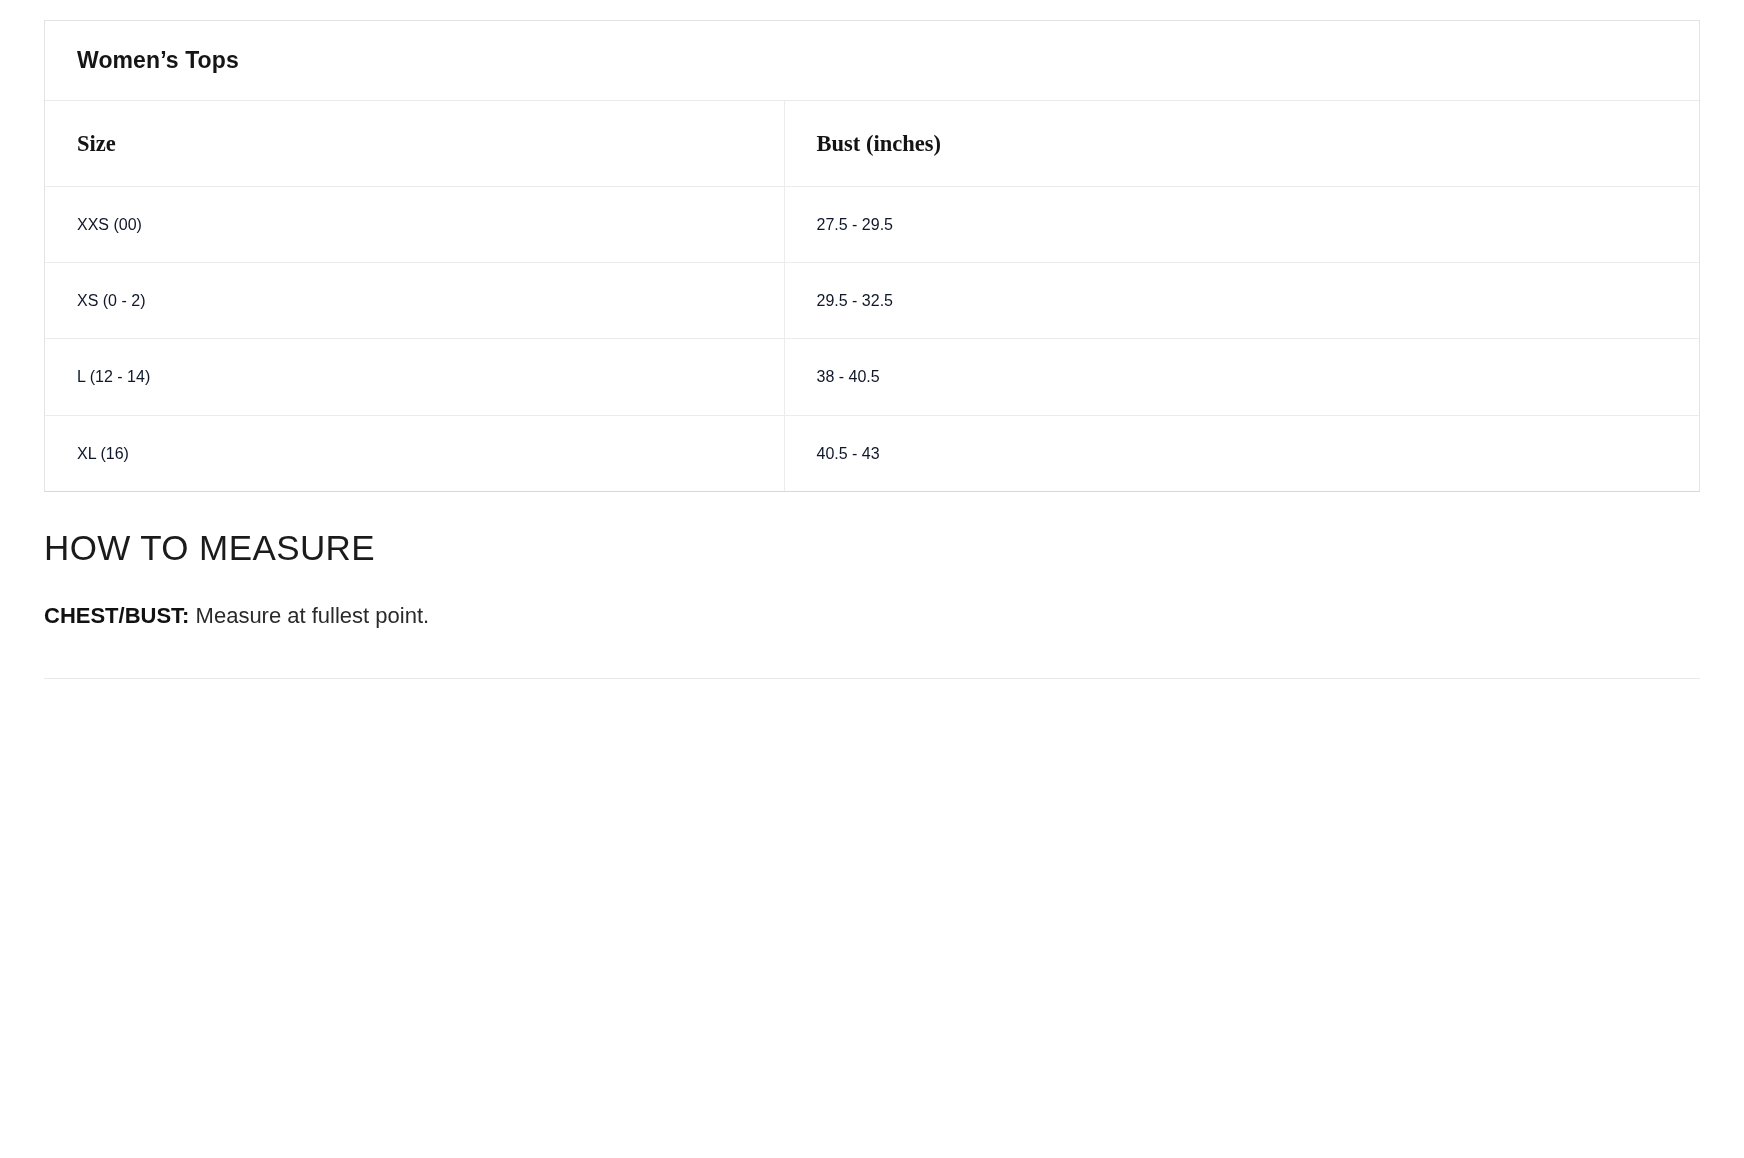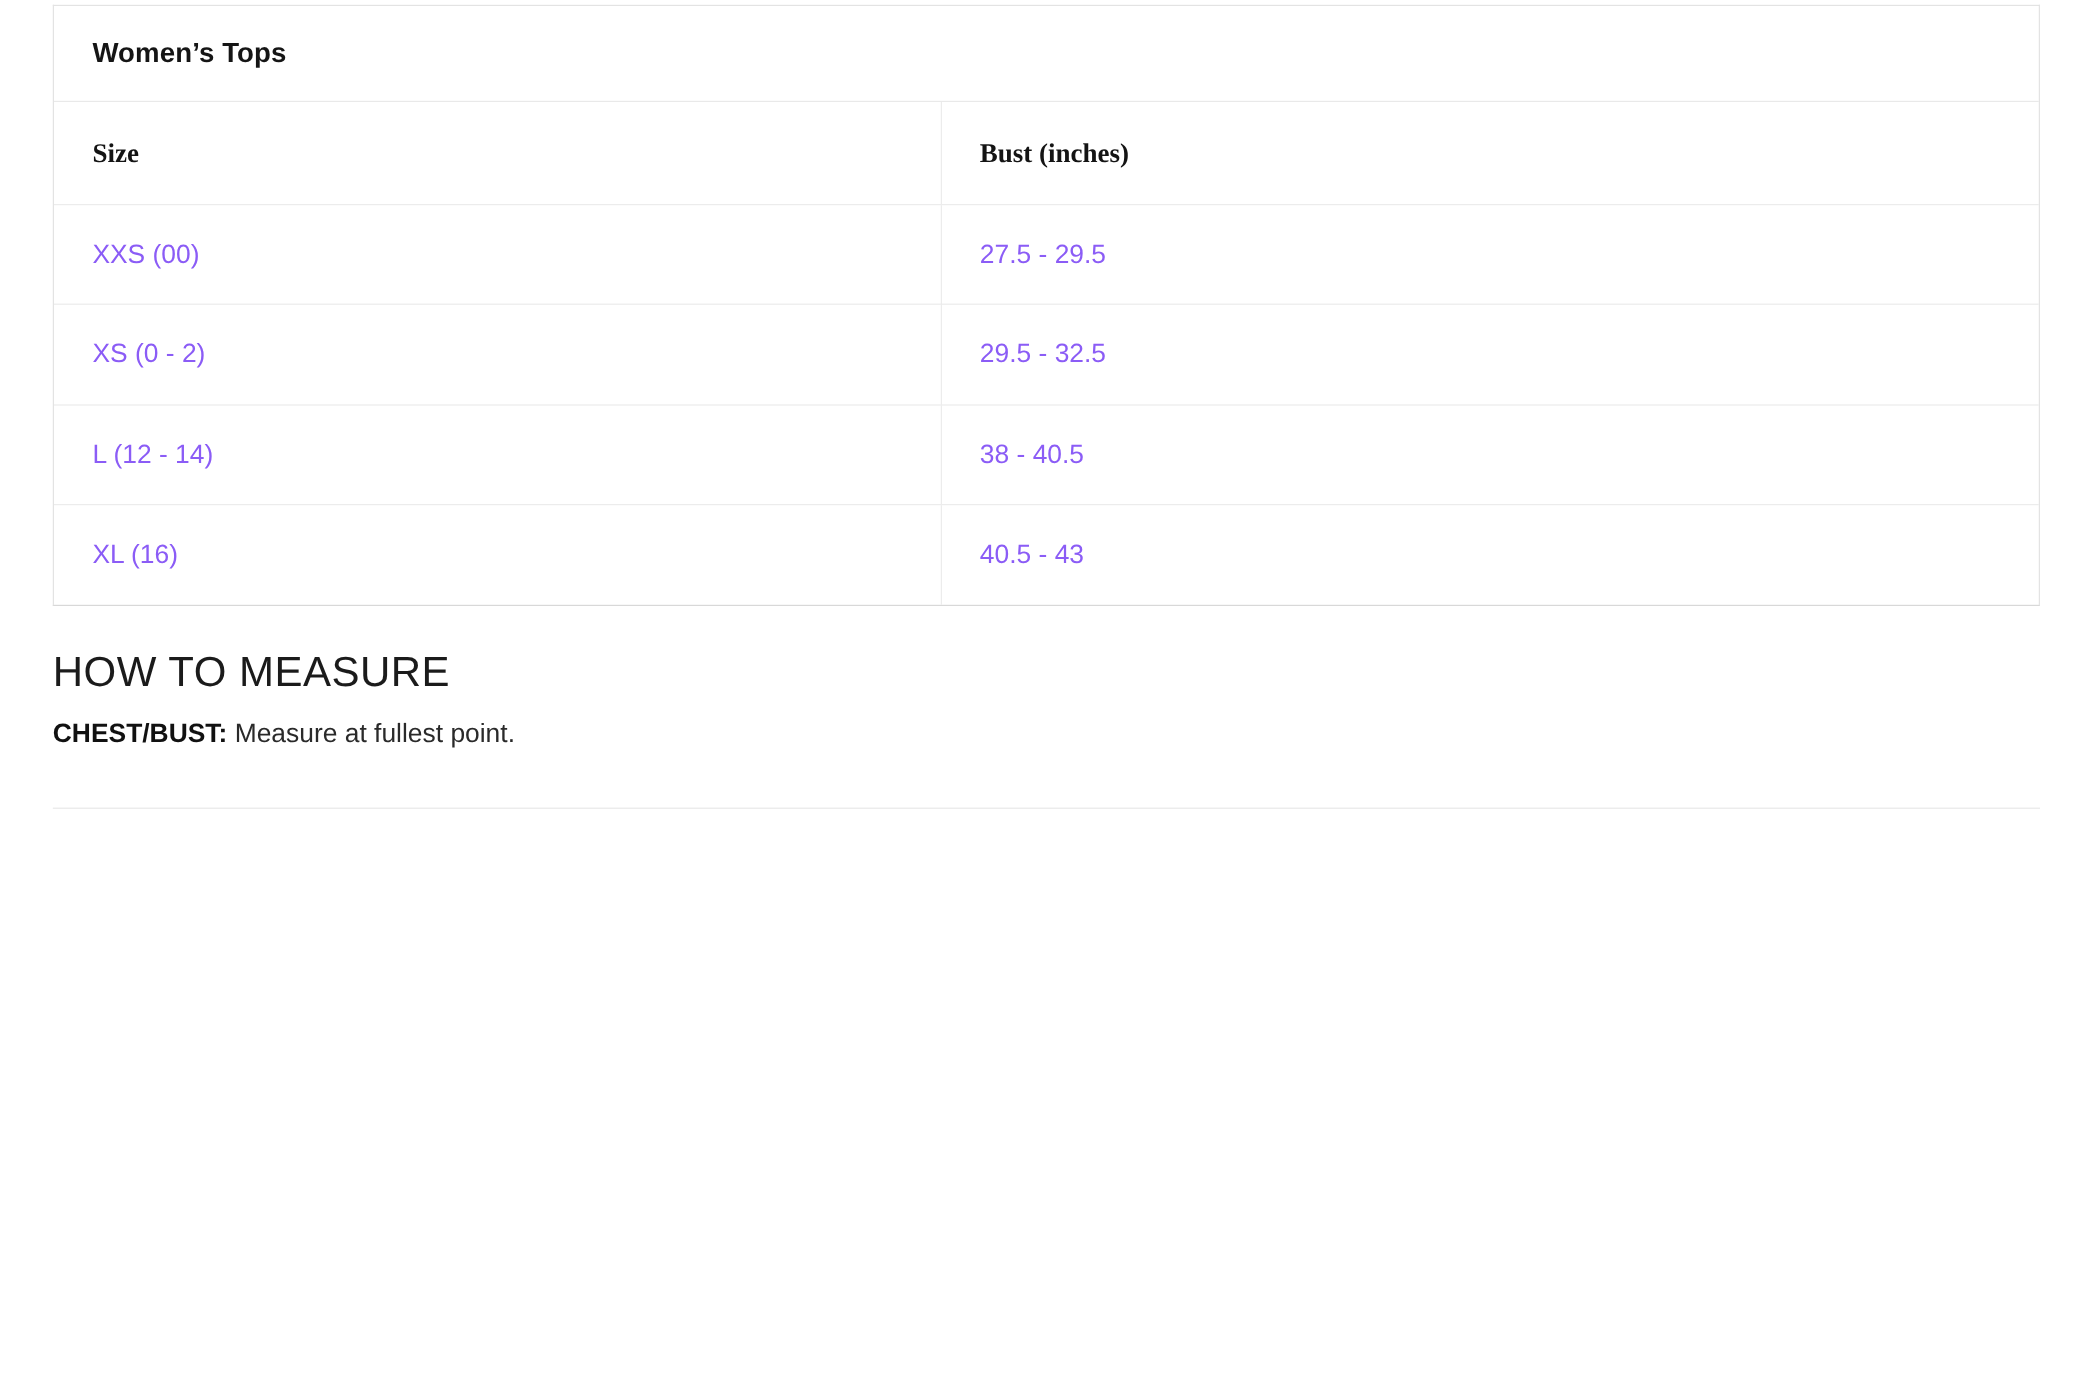--- a/index.html
+++ b/index.html
@@ -10,21 +10,21 @@
   body {
     width: 1744px;
     min-height: 1158px;
     font-family: "Liberation Sans", sans-serif;
     color: #1b1b1b;
     -webkit-font-smoothing: antialiased;
   }
   .page {
     width: 1744px;
     box-sizing: border-box;
-    padding: 4px 0 0 0;
+    padding: 20px 0 0 0;
   }
   .table-wrap {
     margin: 0 44px 0 44px;
     border: 1px solid #e3e3e3;
     border-bottom: 1px solid #d8d8d8;
     box-sizing: border-box;
   }
   .size-table {
     width: 100%;
     border-collapse: collapse;
@@ -37,23 +37,23 @@
     color: #151515;
     padding: 26px 0 26px 32px;
     border-bottom: 1px solid #e9e9e9;
     letter-spacing: 0.1px;
   }
   .size-table th,
   .size-table td {
     text-align: left;
     border-bottom: 1px solid #ececec;
     padding: 28px 0 28px 32px;
-    font-size: 22px;
+    font-size: 16px;
     font-weight: normal;
-    color: #8b5cf6;
+    color: #0f172a;
     line-height: 1.2;
   }
   .size-table th {
     font-weight: bold;
     font-size: 22.5px;
     color: #141414;
     padding-top: 29px;
     padding-bottom: 29px;
     font-family: Liberation Serif, serif;
   }
@@ -69,21 +69,21 @@
   .how-title {
     font-size: 35px;
     font-weight: normal;
     color: #1b1b1b;
     letter-spacing: 0.4px;
     margin: 36px 0 0 44px;
   }
   .measure-line {
     font-size: 22px;
     color: #2a2a2a;
-    margin: 16px 0 0 44px;
+    margin: 34px 0 0 44px;
     line-height: 1.3;
   }
   .measure-line .lead {
     font-weight: bold;
     color: #111111;
   }
   .bottom-rule {
     margin: 48px 44px 0 44px;
     border-top: 1px solid #e8e8e8;
   }

